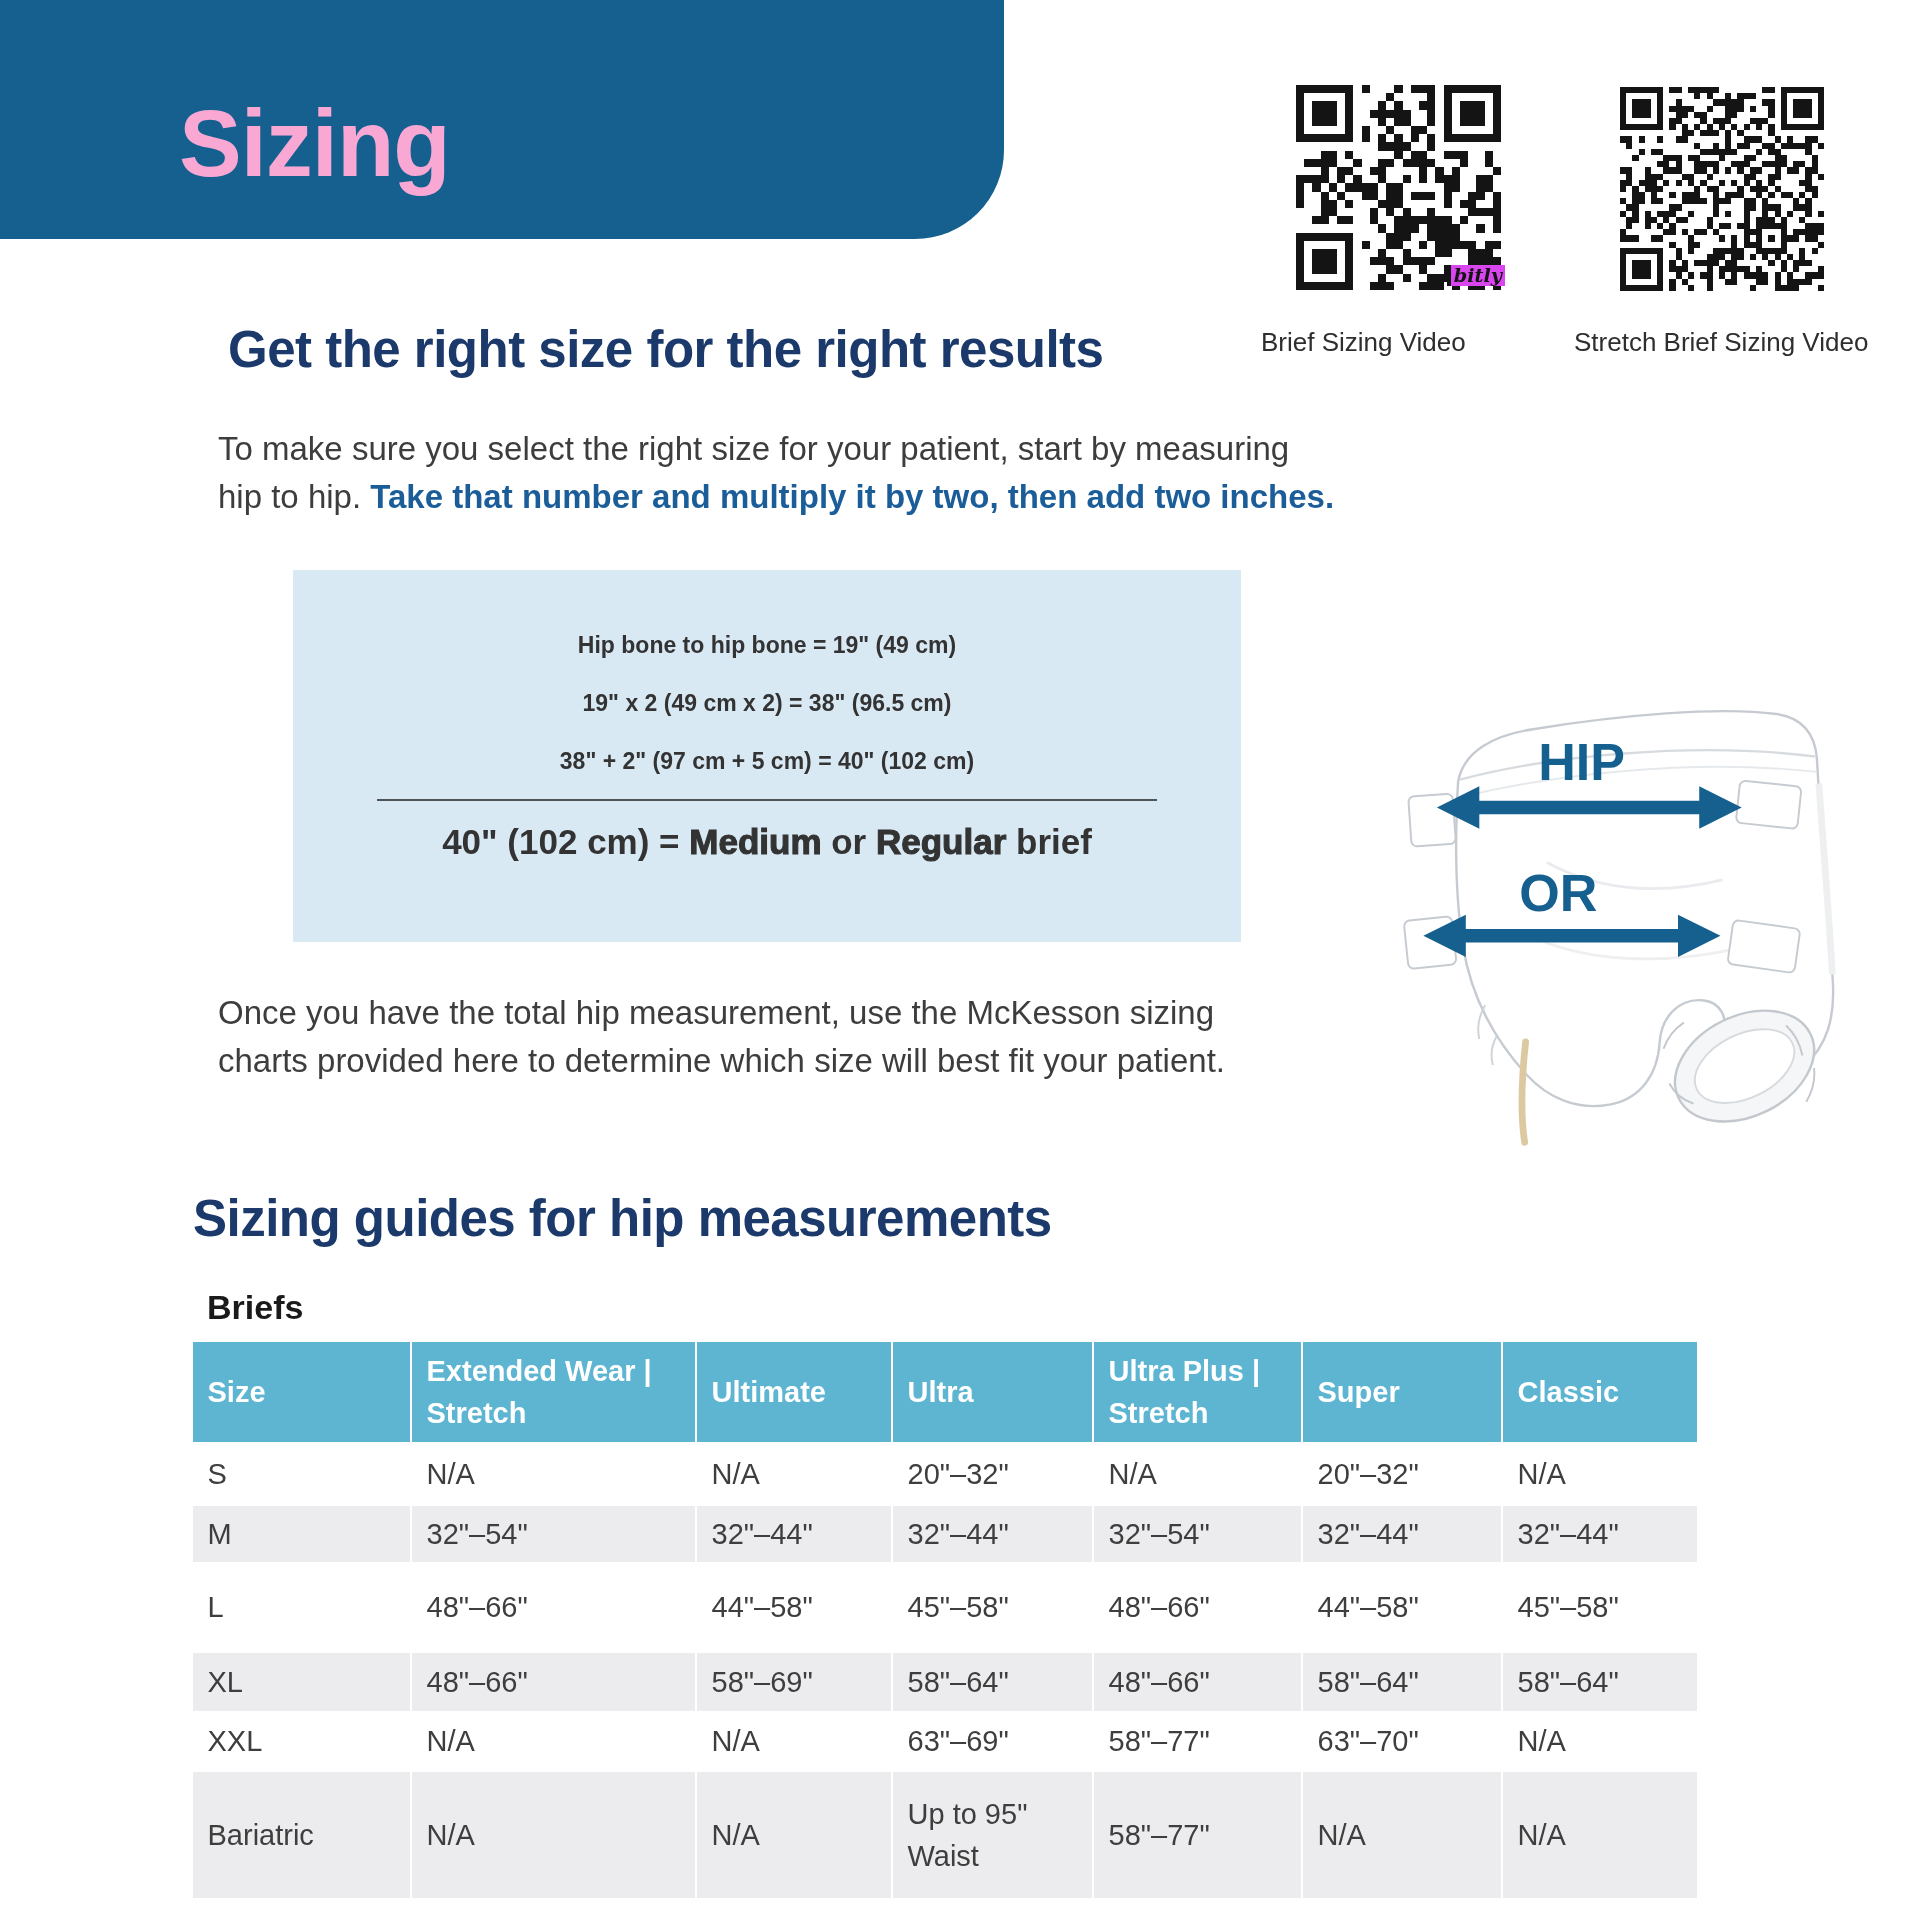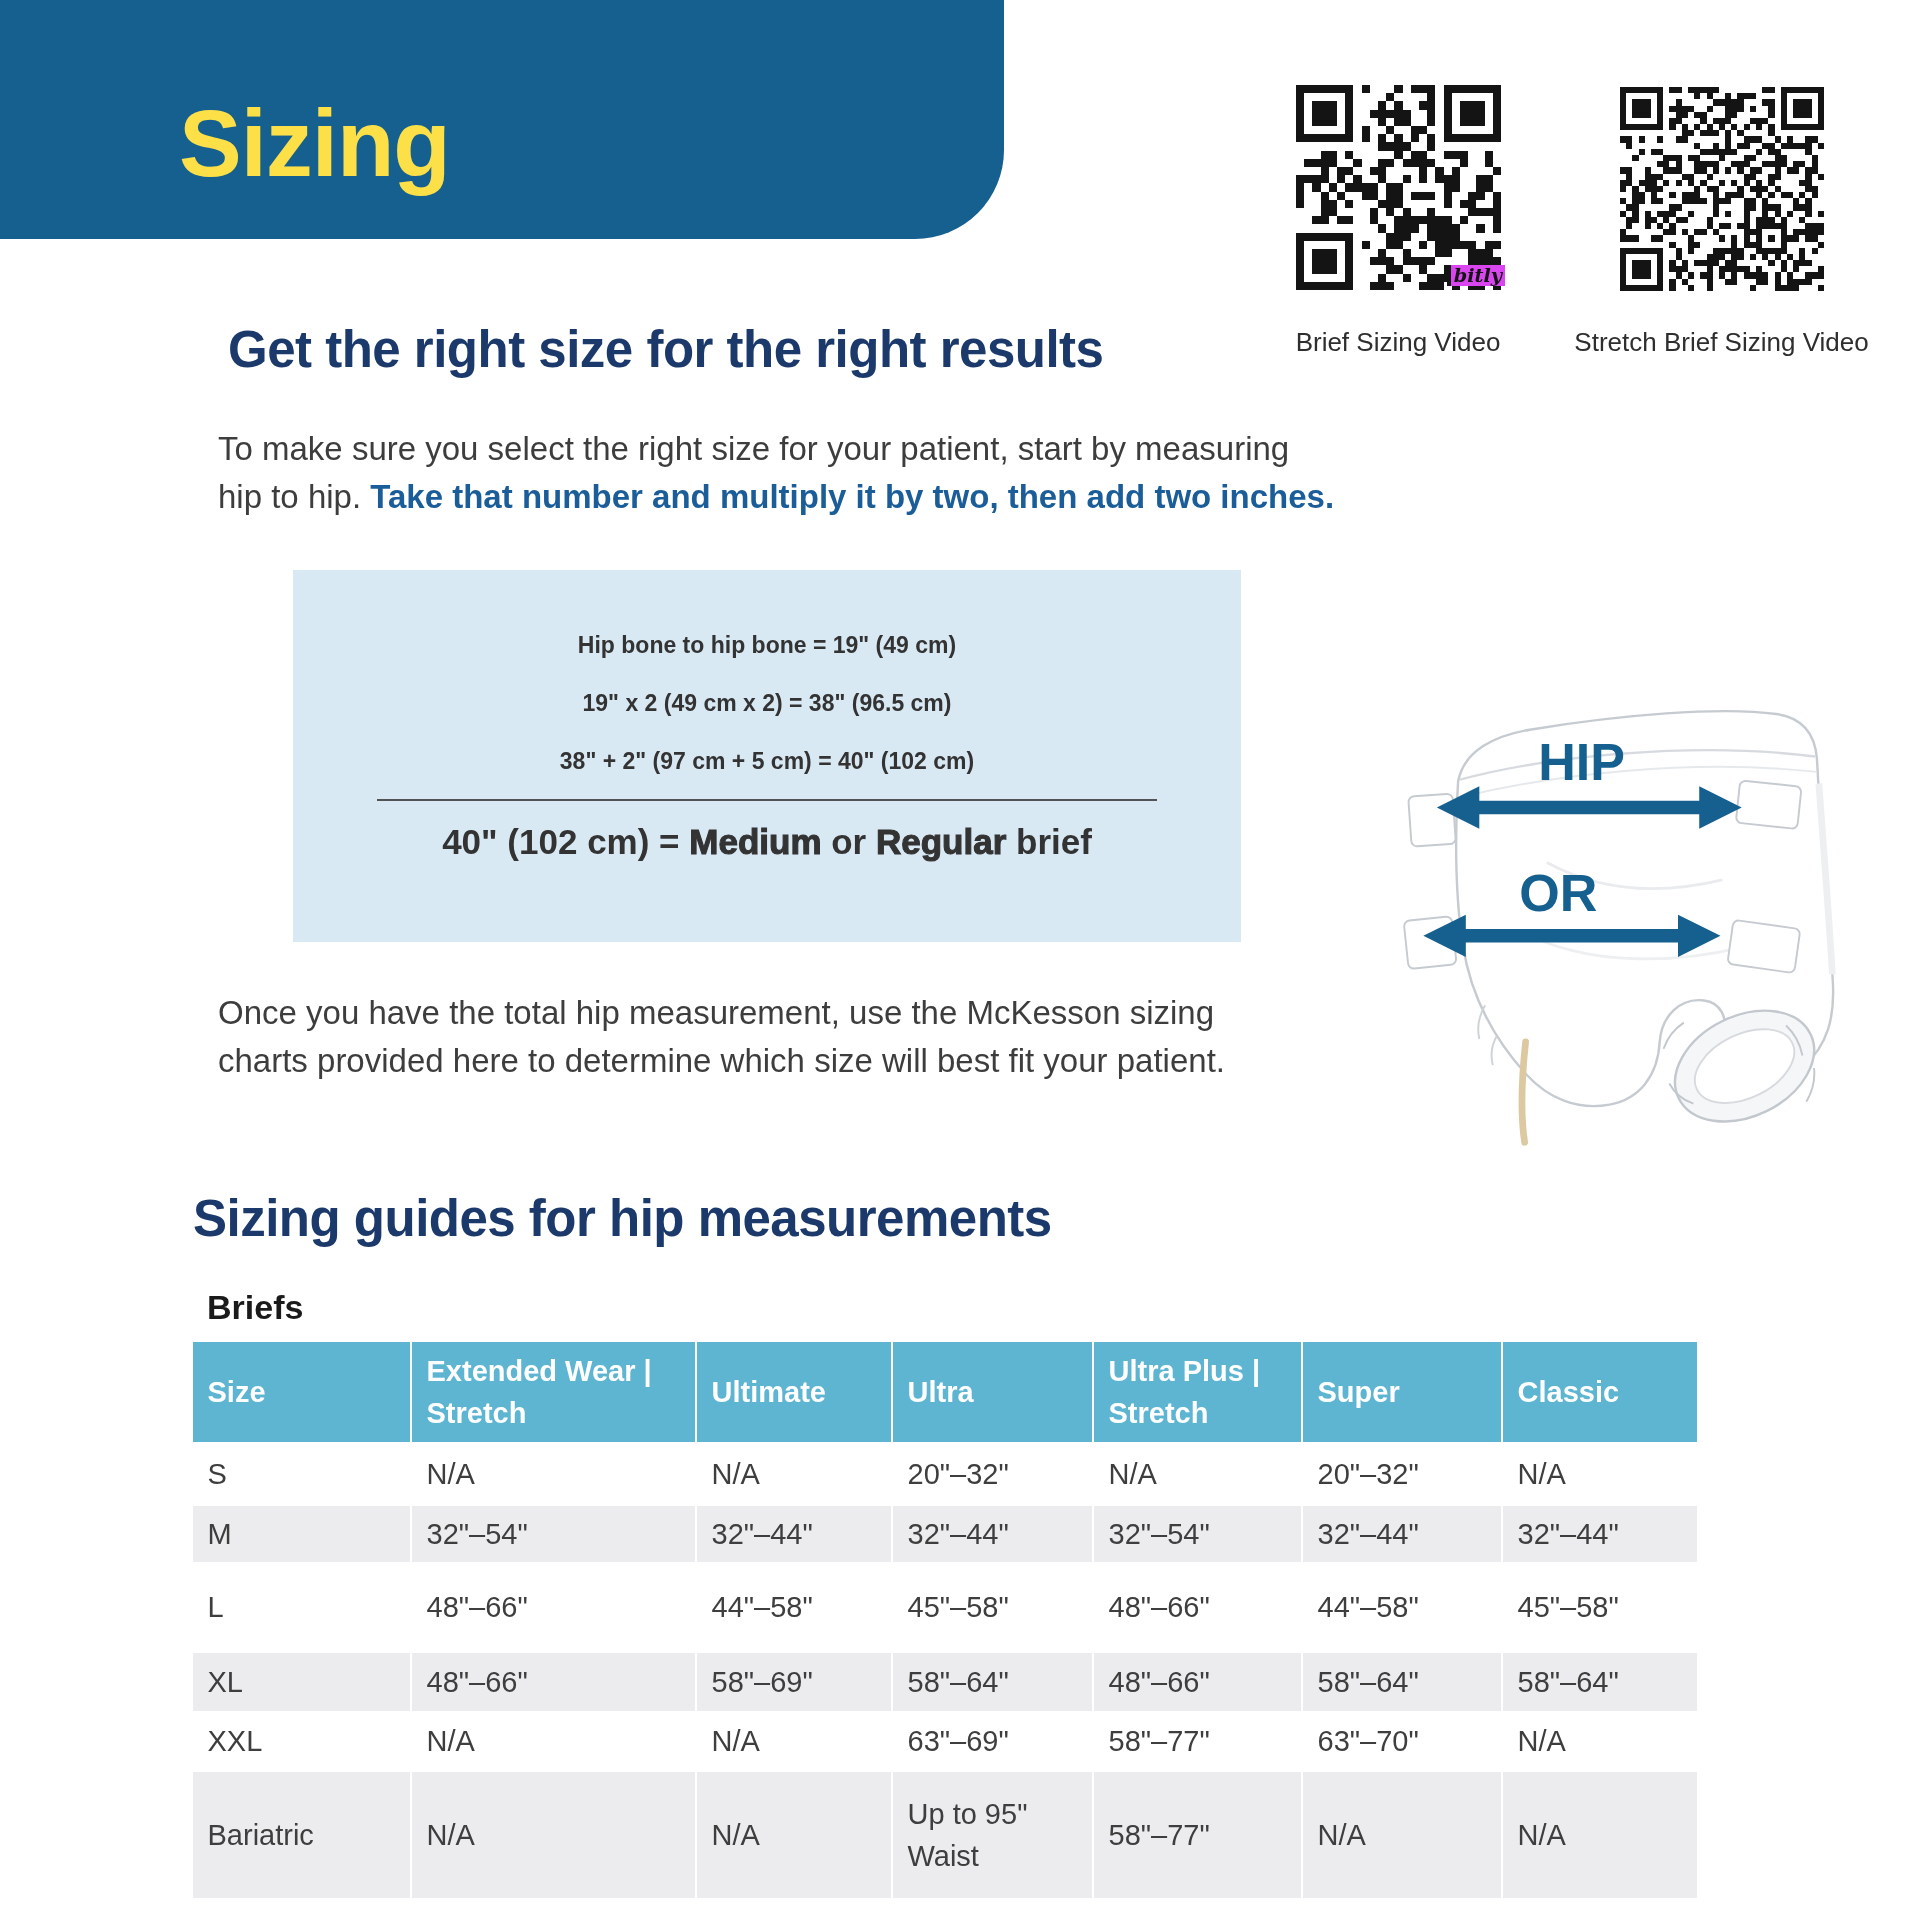--- a/index.html
+++ b/index.html
@@ -3,30 +3,30 @@
 <meta charset="utf-8">
 <style>
   html,body{margin:0;padding:0;background:#ffffff;}
   #page{position:relative;width:1931px;height:1931px;background:#fff;overflow:hidden;
         font-family:"Liberation Sans","DejaVu Sans",sans-serif;color:#3d3d3d;}
 
   
   .banner{position:absolute;left:0;top:0;width:1004px;height:239px;
           background:#15608f;border-radius:0 0 89px 0;}
   .banner-title{position:absolute;left:179px;top:97px;font-size:94px;font-weight:700;
-          color:#fde047;letter-spacing:-1px;line-height:1;}
+          color:#f9a8d4;letter-spacing:-1px;line-height:1;}
 
   
   .qr{position:absolute;}
   .qr svg{display:block;width:100%;height:100%;}
   .bitly{position:absolute;right:-3.9px;bottom:3.9px;background:#d946ef;padding:0 2.9px;
          font-family:"DejaVu Serif",serif;font-style:italic;font-weight:700;
          font-size:19.3px;color:#141414;border-left:4.8px solid #141414;line-height:21px;margin-left:31px;}
   .qr-caption{position:absolute;font-size:26px;line-height:36px;color:#2e2e2e;
-         text-align:center;}
+         }
 
   
   .h2{position:absolute;font-size:51px;font-weight:700;color:#1b3a6b;
       letter-spacing:-0.5px;line-height:1.1;}
   .para{position:absolute;font-size:33px;line-height:48px;color:#3d3d3d;margin-left:25px;}
   .para .blue-bold{color:#1a5d99;font-weight:700;}
 
   
   .calc-box{position:absolute;left:293px;top:570px;width:948px;height:372px;
             background:#d9e9f4;text-align:center;box-sizing:border-box;padding-top:46px;}

